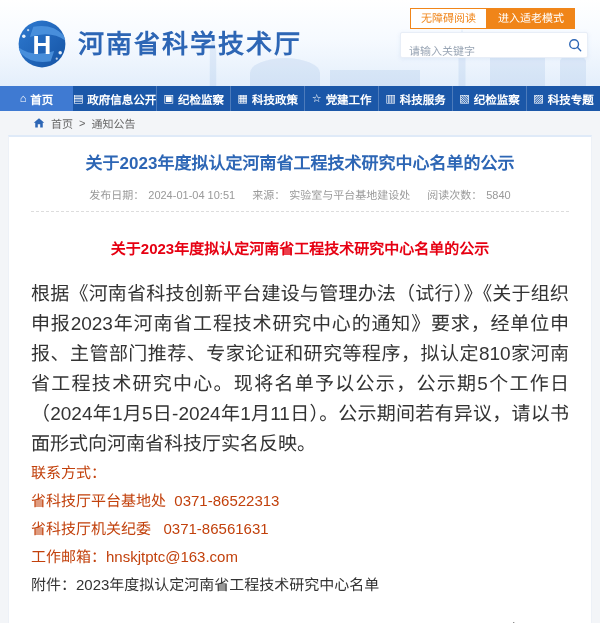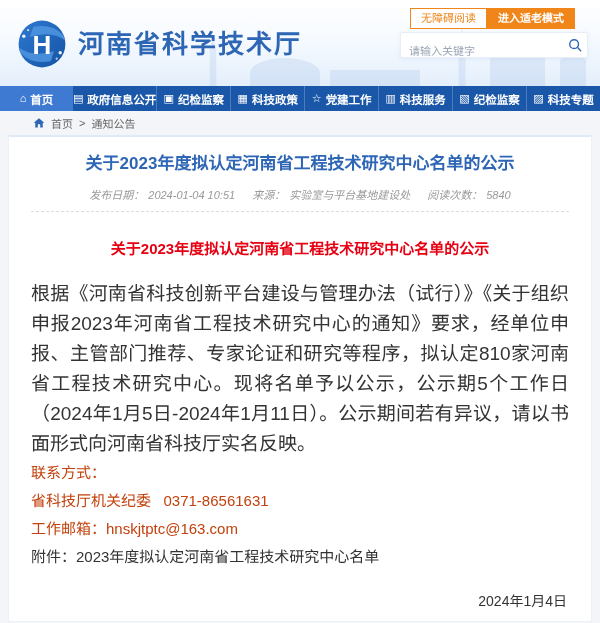--- a/index.html
+++ b/index.html
@@ -14,21 +14,21 @@
   .sk.t1 { left:205px; width:16px; height:52px; clip-path:polygon(50% 0,70% 25%,70% 100%,30% 100%,30% 25%); }
   .sk.t2 { left:250px; width:70px; height:30px; border-radius:50% 50% 0 0; }
   .sk.t3 { left:455px; width:14px; height:60px; clip-path:polygon(50% 0,75% 30%,75% 100%,25% 100%,25% 30%); }
   .sk.t4 { left:490px; width:55px; height:34px; }
   .sk.t5 { left:560px; width:26px; height:46px; clip-path:polygon(50% 0,100% 40%,100% 100%,0 100%,0 40%); }
   .sk.t6 { left:330px; width:90px; height:18px; }
 
   .topbar-buttons { position:absolute; top:8px; right:25px; display:flex; z-index:3; }
   .btn-access, .btn-elder { font-size:11px; line-height:19px; padding:0 10px; cursor:pointer; white-space:nowrap; }
   .btn-access { background:#fff; color:#f08519; border:1px solid #f08519; }
-  .btn-elder  { background:#f08519; color:#fff; border:1px solid #f08519; font-weight:bold;text-align:center; }
+  .btn-elder  { background:#f08519; color:#fff; border:1px solid #f08519; font-weight:normal;text-align:center; }
 
   .brand { position:absolute; left:16px; top:18px; display:flex; align-items:center; gap:10px; z-index:2; }
   .logo  { width:52px; height:52px; }
   .site-title { font-size:26px; font-weight:bold; color:#2d66b5; letter-spacing:2px; line-height:28px; }
   .site-url   { font-size:12px; color:#4a86c8; margin-top:2px; }
 
   .searchbox { position:absolute; right:12px; top:32px; width:188px; height:26px; background:#fff;
     border:1px solid #e8eef7; border-radius:2px; display:flex; align-items:flex-end;
     box-shadow:0 1px 4px rgba(100,140,200,.12); z-index:2; }
   .searchbox input { flex:1; border:none; outline:none; font-size:11px; padding:0 8px; color:#333; background:transparent; }
@@ -48,21 +48,21 @@
   .breadcrumb { height:24px; display:flex; align-items:center; gap:6px; padding-left:33px;
     font-size:11px; color:#666; }
   .crumb-home-icon { width:12px; height:12px; }
   .crumb-link { cursor:pointer; }
 
   
   .panel { background:#fff; margin:0 8px; border:1px solid #edf1f7; border-top:2px solid #dfeaf8;
     min-height:487px; padding:16px 22px 0 22px; }
   .article-title { text-align:center; font-size:17px; font-weight:bold; color:#2d66b5; line-height:22px; }
   .article-meta { text-align:center; font-size:11px; color:#999; margin-top:11px; }
-  .article-meta span { margin:12px 2px;font-style:italic; }
+  .article-meta span { margin:12px 2px; }
   .article-meta .gap { margin-left:12px; }
   .dotted-divider { border:none; border-top:1px dashed #ddd; margin-top:9px; }
   .red-title { text-align:center; font-size:15px; font-weight:bold; color:#e60012; margin-top:27px; line-height:20px; }
 
   .body-text { font-size:19px; color:#333; line-height:30px; text-align:justify; margin-top:20px; white-space:pre-wrap; }
   .contact-line { font-size:15px; color:#c2410c; line-height:28px; white-space:pre-wrap; }
   .attachment-line { font-size:15px; color:#333; line-height:28px; cursor:pointer; white-space:pre-wrap; }
   .sign-date { font-size:14px; color:#333; text-align:right; margin-top:19px; padding-right:2px; }
 </style>
 </head>
@@ -169,20 +169,21 @@
       <span class="gap">阅读次数：</span><span>5840</span>
     </div>
 
     <hr class="dotted-divider">
 
     <h2 class="red-title">关于2023年度拟认定河南省工程技术研究中心名单的公示</h2>
 
     <p class="body-text">根据《河南省科技创新平台建设与管理办法（试行）》《关于组织申报2023年河南省工程技术研究中心的通知》要求，经单位申报、主管部门推荐、专家论证和研究等程序，拟认定810家河南省工程技术研究中心。现将名单予以公示，公示期5个工作日（2024年1月5日-2024年1月11日）。公示期间若有异议，请以书面形式向河南省科技厅实名反映。</p>
 
     <p class="contact-line">联系方式：</p>
+    <p class="contact-line">省科技厅平台基地处  0371-86522313</p>
     <p class="contact-line">省科技厅机关纪委   0371-86561631</p>
     <p class="contact-line">工作邮箱：hnskjtptc@163.com</p>
 
     <p class="attachment-line">附件：2023年度拟认定河南省工程技术研究中心名单</p>
 
     <p class="sign-date">2024年1月4日</p>
   </div>
 
 </div>
 

